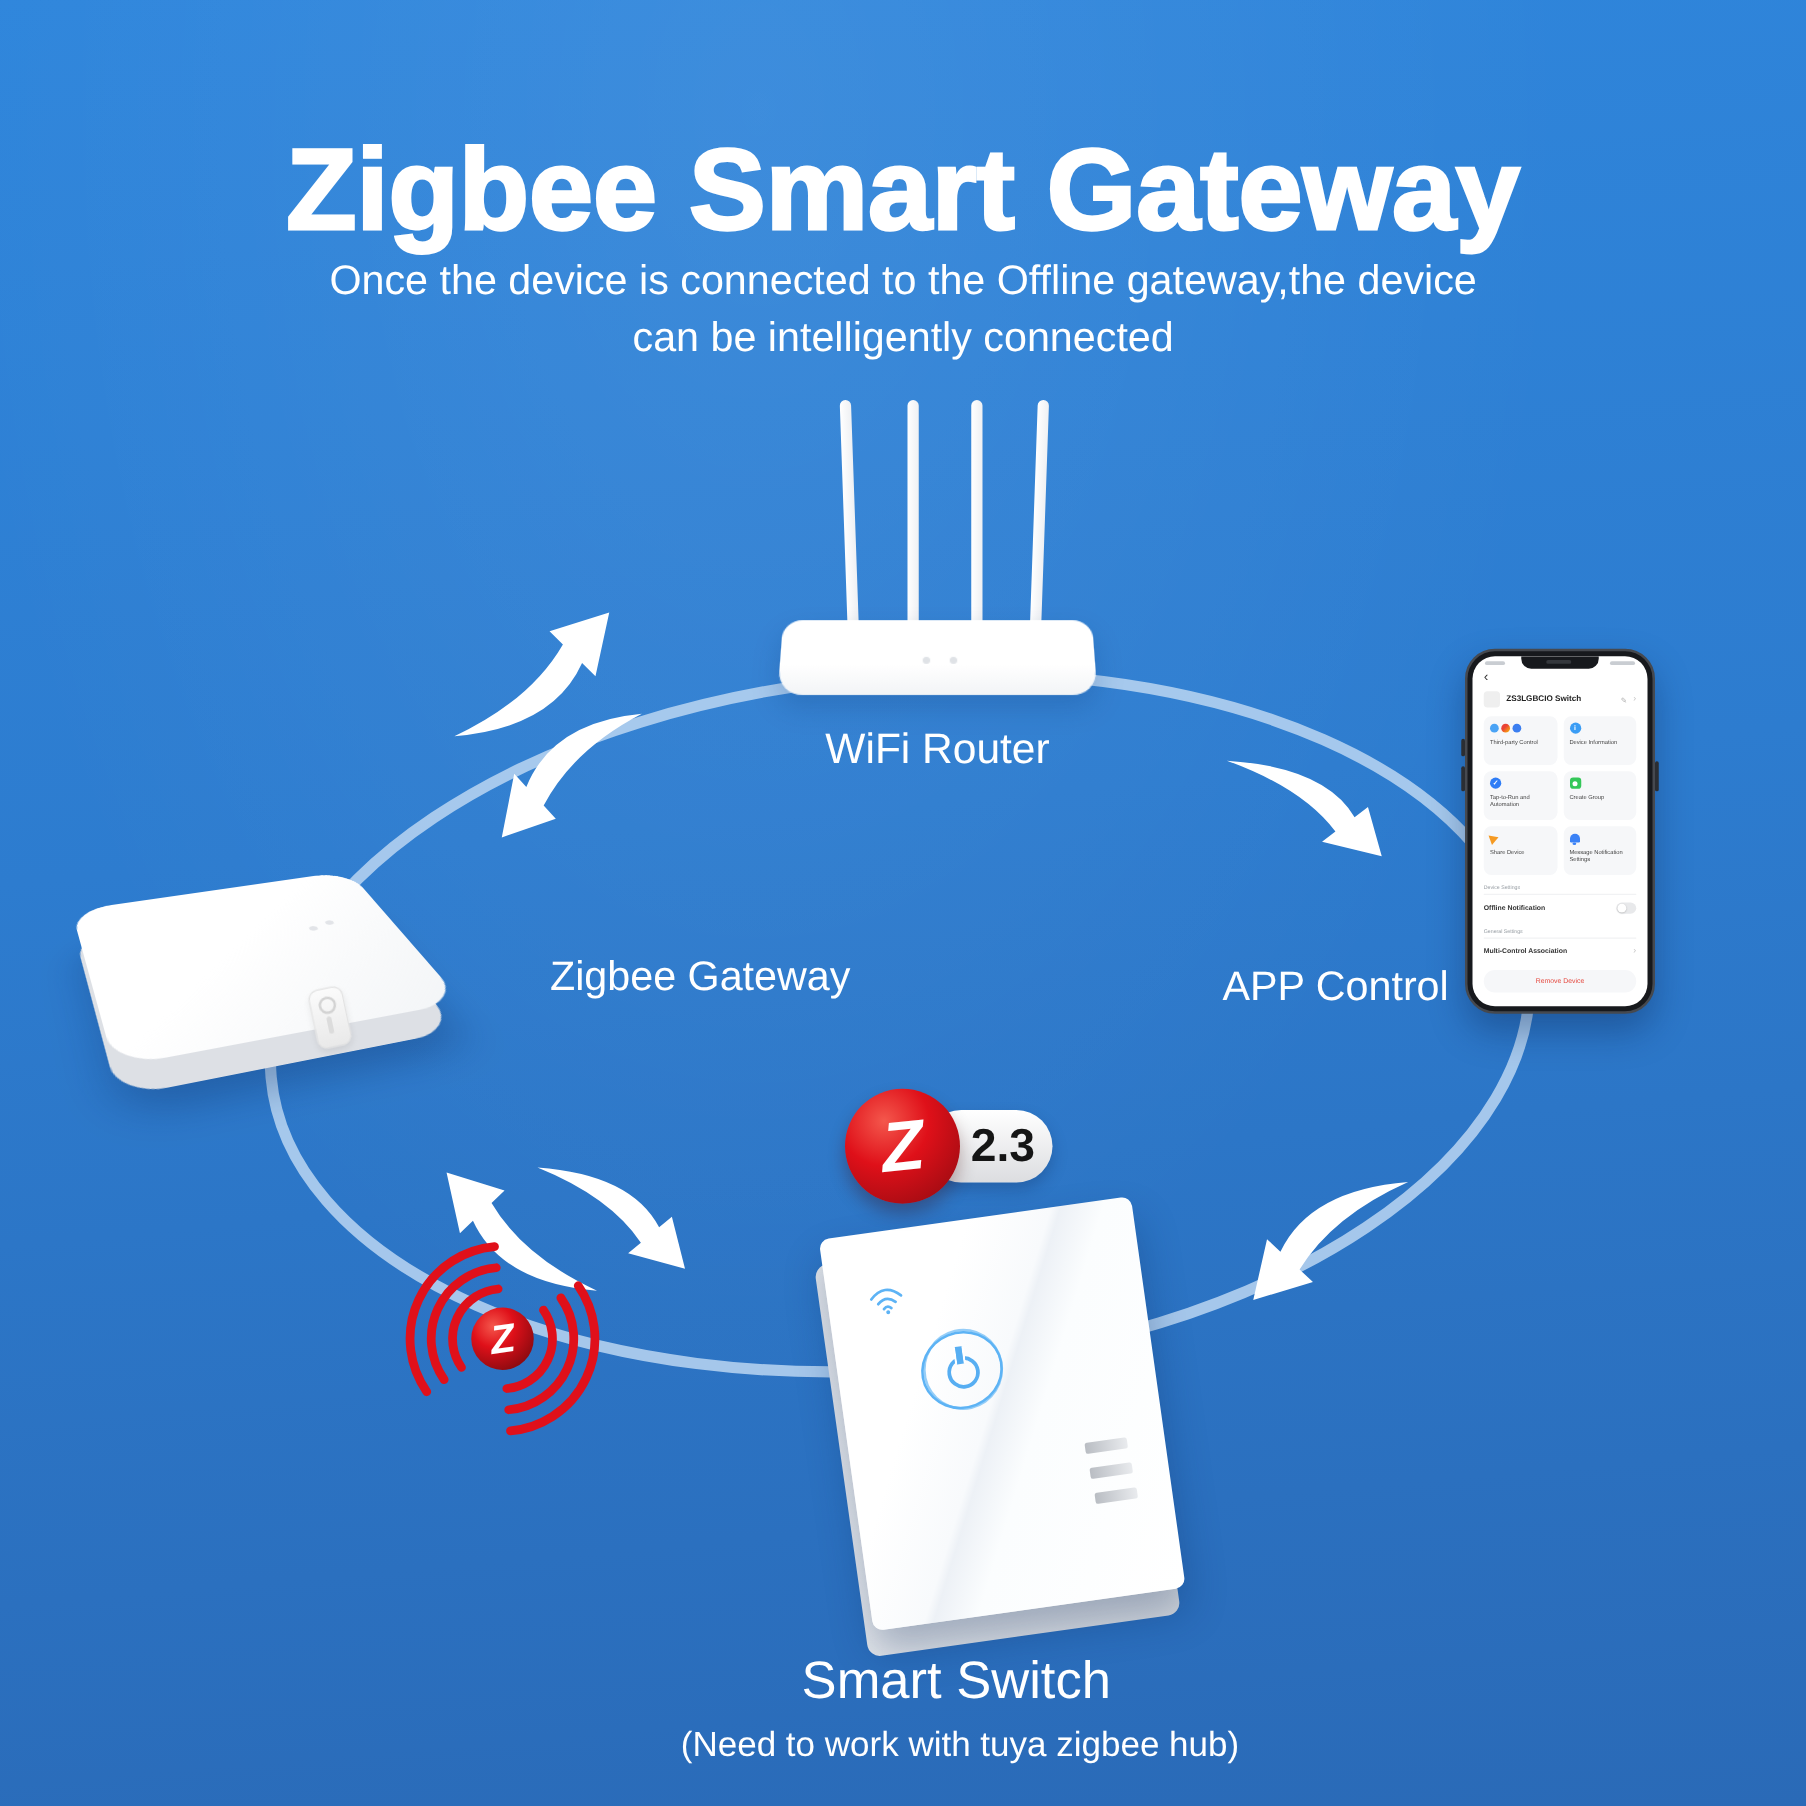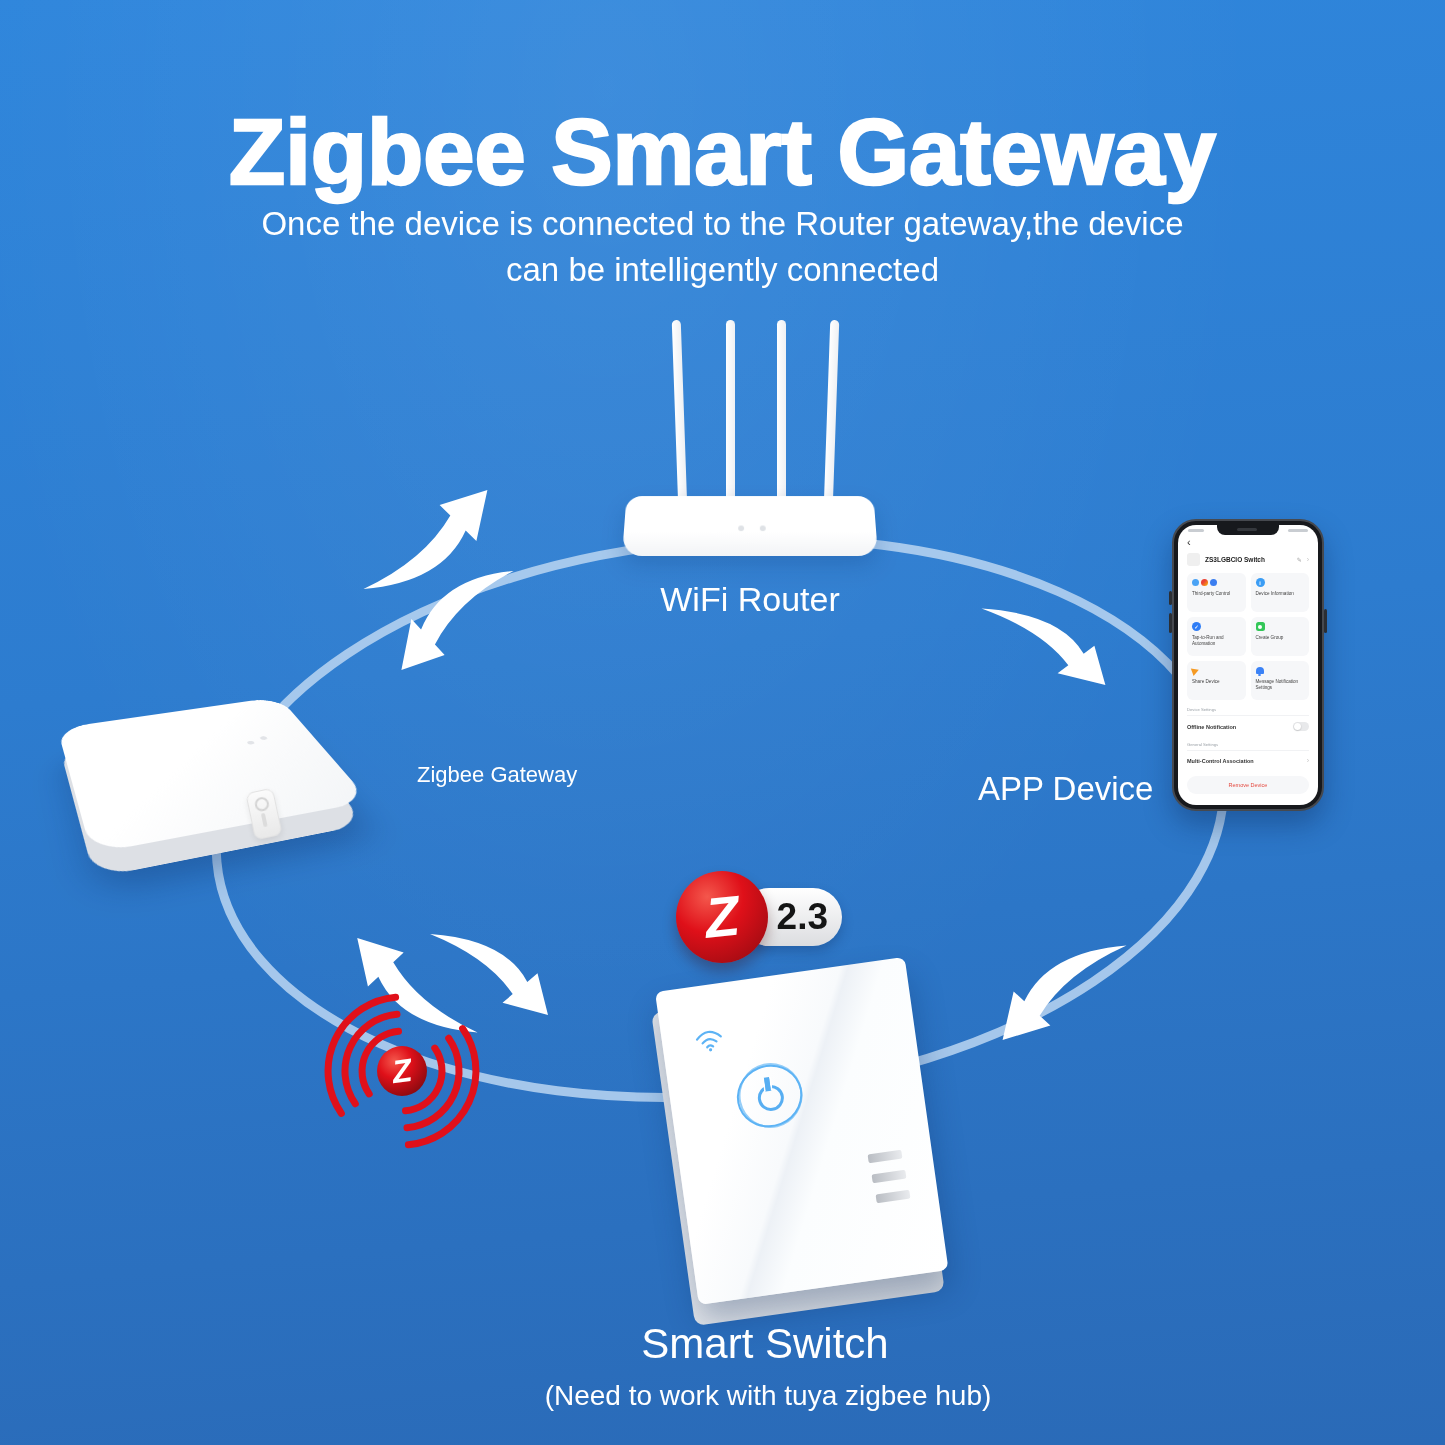--- a/index.html
+++ b/index.html
@@ -11,21 +11,21 @@
   
   .title{position:absolute;top:38px;left:0;width:100%;text-align:center;color:#fff;
     font-size:92px;font-weight:700;letter-spacing:0px;-webkit-text-stroke:2.5px #ffffff;}
   .subtitle{position:absolute;top:168px;left:0;width:100%;text-align:center;color:#fff;
     font-size:33px;font-weight:400;line-height:1.38;}
   
   svg.overlay{position:absolute;left:0;top:0;z-index:2;}
   
   .node-label{position:absolute;color:#fff;font-weight:400;z-index:6;white-space:nowrap;}
   .lbl-router{top:580px;left:0;width:1500px;text-align:center;font-size:34px;}
-  .lbl-gateway{top:762px;left:417px;font-size:22px;}
+  .lbl-gateway{top:762px;left:440px;font-size:33px;}
   .lbl-app{top:770px;left:978px;font-size:33px;}
   .lbl-switch{top:1320px;left:0;width:1530px;text-align:center;font-size:42px;}
   .lbl-note{top:1380px;left:0;width:1536px;text-align:center;font-size:28px;}
   
   .router{position:absolute;left:600px;top:318px;width:300px;height:260px;z-index:4;}
   .antenna{position:absolute;width:9px;height:188px;top:2px;border-radius:5px;
     background:linear-gradient(90deg,#ffffff,#eef0f3);}
   .router-body{position:absolute;left:22px;top:174px;width:256px;height:64px;
     border-radius:16px 16px 20px 20px;background:linear-gradient(180deg,#ffffff 60%,#f2f4f6);
     transform:perspective(420px) rotateX(14deg);transform-origin:bottom center;
@@ -148,21 +148,21 @@
         <path d="M448.7,1038.3 A57,57 0 0 1 407.0,1127.8"></path>
         <path d="M462.6,1028.6 A74,74 0 0 1 408.4,1144.7"></path>
       </g>
       <circle cx="402" cy="1071" r="25" fill="url(#redball)"></circle>
       <text x="402" y="1082" text-anchor="middle" font-size="32" font-weight="bold" font-style="italic" font-family="Liberation Sans, sans-serif" fill="#ffffff" transform="rotate(-8 402 1071)">Z</text>
     </g>
   </svg>
 
   <h1 class="title">Zigbee Smart Gateway</h1>
   <p class="subtitle">
-    <span style="display:block">Once the device is connected to the Router gateway,the device</span>
+    <span style="display:block">Once the device is connected to the Offline gateway,the device</span>
     <span style="display:block">can be intelligently connected</span>
   </p>
 
   <div class="router">
     <div class="antenna" style="left:75px;transform:rotate(-2deg)"></div>
     <div class="antenna" style="left:126px"></div>
     <div class="antenna" style="left:177px"></div>
     <div class="antenna" style="left:227px;transform:rotate(2deg)"></div>
     <div class="router-body">
       <div class="router-dot" style="left:116px"></div>
@@ -251,21 +251,21 @@
         <div class="p-section">General Settings</div>
         <div class="p-divider"></div>
         <div class="p-row">
           <div class="p-rowlbl">Multi-Control Association</div>
           <div class="p-chev">›</div>
         </div>
         <div class="p-removal">Remove Device</div>
       </div>
     </div>
   </div>
-  <div class="node-label lbl-app">APP Device</div>
+  <div class="node-label lbl-app">APP Control</div>
 
   <div class="badge">
     <div class="badge-pill">
       <span>2.3</span>
     </div>
     <div class="badge-ball">
       <span class="badge-z">Z</span>
     </div>
   </div>
 

